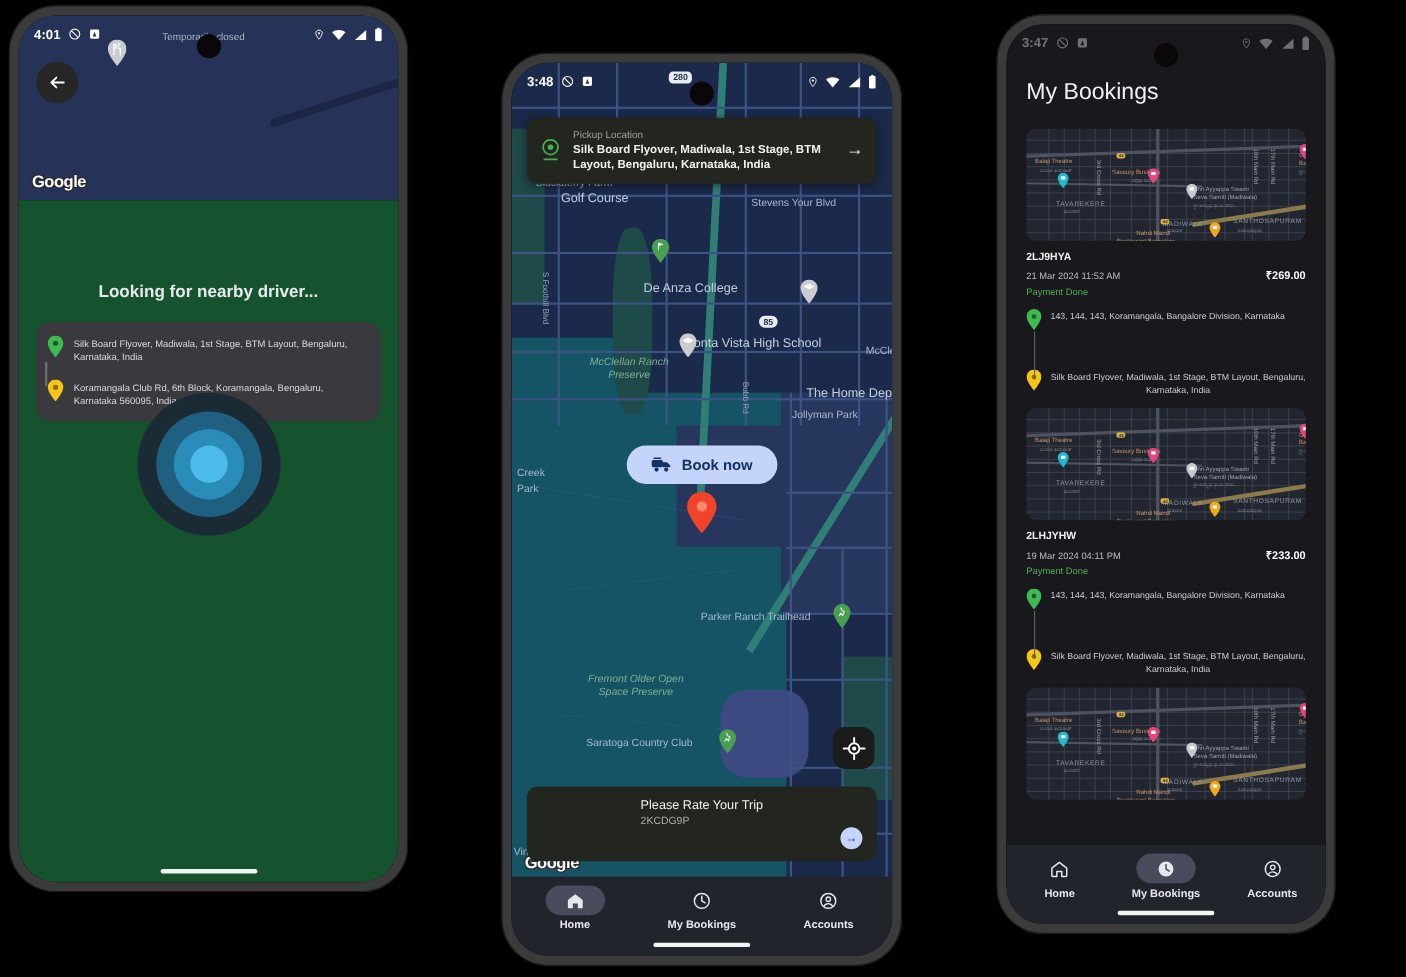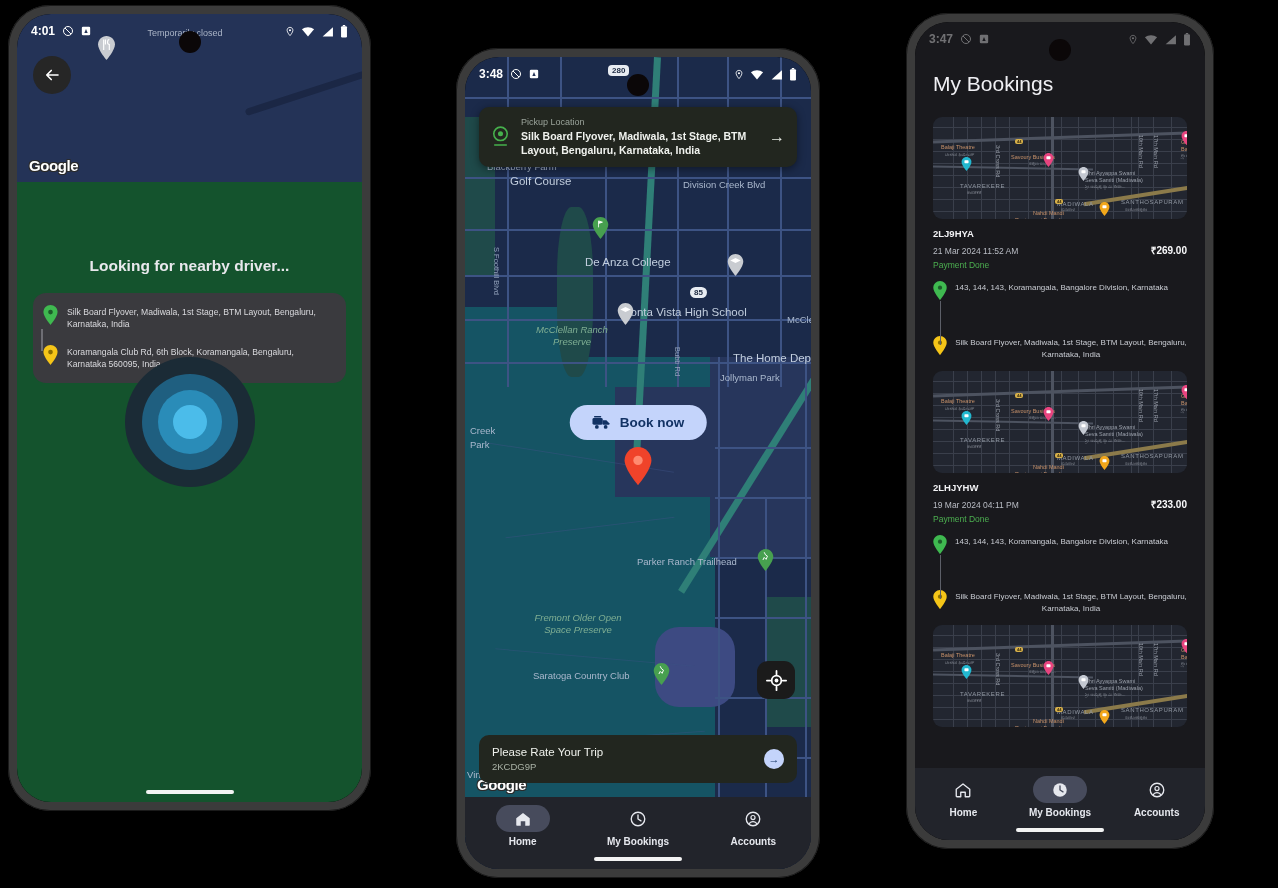--- a/index.html
+++ b/index.html
@@ -148,21 +148,21 @@
   }
   .redpin { position: absolute; top: 390px; left: 50%; transform: translateX(-50%); z-index: 21; }
   .locfab {
     position: absolute; right: 16px; bottom: 170px; width: 38px; height: 38px;
     border-radius: 11px; background: #1b1b1b; z-index: 24;
     display: flex; align-items: center; justify-content: center;
   }
   .rate-card {
     position: absolute; left: 14px; right: 14px; bottom: 86px; z-index: 26;
     background: #22261f; border-radius: 10px; padding: 11px 13px;
-    display: flex; align-items: center;
+    display: flex; align-items: center; flex-direction: column;
   }
   .rate-title { color: #eff1ec; font-size: 11.5px; font-weight: 500; }
   .rate-code { color: #aab2a6; font-size: 9.5px; margin-top: 3px; }
   .rate-go {
     margin-left: auto; width: 20px; height: 20px; border-radius: 50%;
     background: #c4d4fb; color: #123264; display:flex; align-items:center;
     justify-content:center; font-size: 11px;
   }
 
   
@@ -361,21 +361,21 @@
         <div class="m-street" style="left:40px;top:470px;width:170px;height:1px;opacity:.45;transform:rotate(-7deg);"></div>
         <div class="m-street" style="left:30px;top:600px;width:200px;height:1px;opacity:.4;transform:rotate(5deg);"></div>
         <div class="m-street" style="left:60px;top:680px;width:180px;height:1px;opacity:.4;transform:rotate(-4deg);"></div>
 
         <div class="shield" style="left:143px; top:8px;">280</div>
         <div class="shield" style="left:225px; top:230px; border-radius:8px;">85</div>
 
         <div id="p2labels">
             <div class="m-label" style="left: 22px; top: 104px;">Blackberry Farm</div>
             <div class="m-label big" style="left: 45px; top: 118px;">Golf Course</div>
-            <div class="m-label" style="left: 218px; top: 122px;">Division Creek Blvd</div>
+            <div class="m-label" style="left: 218px; top: 122px;">Stevens Your Blvd</div>
             <div class="m-label big" style="left: 120px; top: 199px;">De Anza College</div>
             <div class="m-label vert" style="left: 27px; top: 190px;">S Foothill Blvd</div>
             <div class="m-label big" style="left: 156px; top: 249px;">Monta Vista High School</div>
             <div class="m-label park" style="left: 52px; top: 267px; white-space: normal; width: 110px;">McClellan Ranch Preserve</div>
             <div class="m-label" style="left: 322px; top: 257px;">McClell</div>
             <div class="m-label big" style="left: 268px; top: 295px;">The Home Depo</div>
             <div class="m-label" style="left: 255px; top: 315px;">Jollyman Park</div>
             <div class="m-label vert" style="left: 208px; top: 290px;">Bubb Rd</div>
             <div class="m-label" style="left: 5px; top: 368px;">Creek</div>
             <div class="m-label" style="left: 5px; top: 382px;">Park</div>

